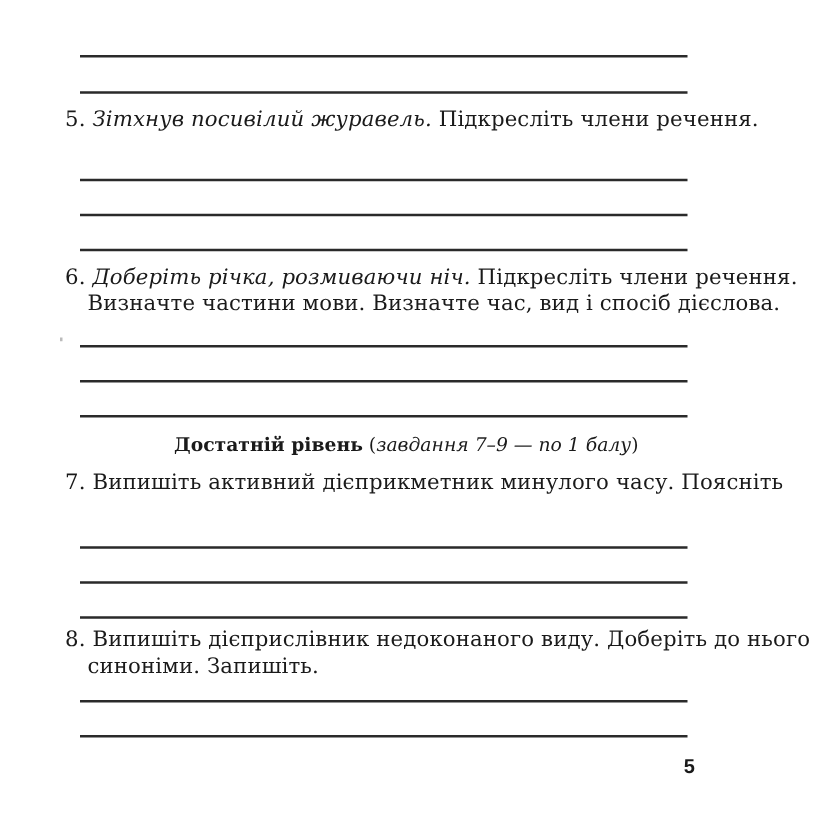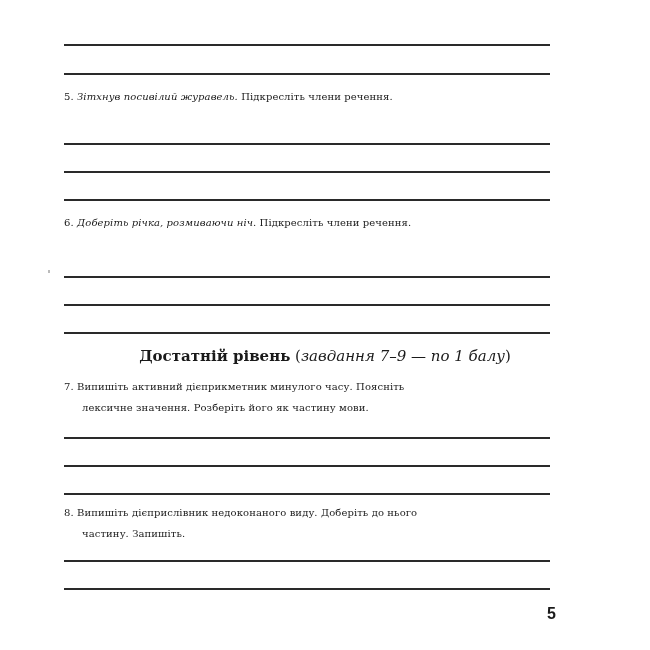--- a/index.html
+++ b/index.html
@@ -1,19 +1,19 @@
 <!DOCTYPE html>
 <html><head>
 <meta charset="utf-8">
 <style>
   html, body { margin:0; padding:0; background:#ffffff; }
   body { width:650px; height:650px; position:relative; overflow:hidden;
          font-family:"DejaVu Serif","Liberation Serif",serif; color:#1a1a1a; }
   .rule { position:absolute; left:64px; width:486px; height:0; border-top:2px solid #2a2a2a; }
-  .q { position:absolute; left:64px; font-size:10px; line-height:21px; letter-spacing:0.1px; }
+  .q { position:absolute; left:52px; font-size:17px; line-height:21px; letter-spacing:0.1px; }
   .q .l2 { display:block; padding-left:18px; }
   .q i { font-style:italic; }
   .heading { position:absolute; left:0; width:650px; top:347px; text-align:center; font-size:15px; }
   .heading b { font-weight:bold; }
   .heading i { font-style:italic; font-weight:normal; }
   .pagenum { position:absolute; left:547px; top:605px; font-family:"Liberation Sans",sans-serif;
              font-weight:bold; font-size:16px; }
   .speck { position:absolute; left:48px; top:270px; width:2px; height:3px; background:#bbb; }
 </style>
 </head>
@@ -27,43 +27,43 @@
   <i>Зітхнув посивілий журавель.</i><span> Підкресліть члени речення.</span>
 </div>
 
 <div class="rule" style="top:143px"></div>
 <div class="rule" style="top:171px"></div>
 <div class="rule" style="top:199px"></div>
 
 <div class="q" style="top:212px">
   <span>6.</span>
   <i>Доберіть річка, розмиваючи ніч.</i><span> Підкресліть члени речення.</span>
+  <span class="l2">Визначте частини мови. Визначте час, вид і спосіб дієслова.</span>
 </div>
 
 <div class="speck"></div>
 <div class="rule" style="top:276px"></div>
 <div class="rule" style="top:304px"></div>
 <div class="rule" style="top:332px"></div>
 
 <div class="heading">
   <b>Достатній рівень</b><span> (</span><i>завдання 7–9 — по 1 балу</i><span>)</span>
 </div>
 
 <div class="q" style="top:376px">
   <span>7.</span>
   <span>Випишіть активний дієприкметник минулого часу. Поясніть</span>
-  <span class="l2">лексичне значення. Розберіть його як частину мови.</span>
 </div>
 
 <div class="rule" style="top:437px"></div>
 <div class="rule" style="top:465px"></div>
 <div class="rule" style="top:493px"></div>
 
 <div class="q" style="top:502px">
   <span>8.</span>
   <span>Випишіть дієприслівник недоконаного виду. Доберіть до нього</span>
-  <span class="l2">частину. Запишіть.</span>
+  <span class="l2">синоніми. Запишіть.</span>
 </div>
 
 <div class="rule" style="top:560px"></div>
 <div class="rule" style="top:588px"></div>
 
 <div class="pagenum">5</div>
 
 </body></html>

